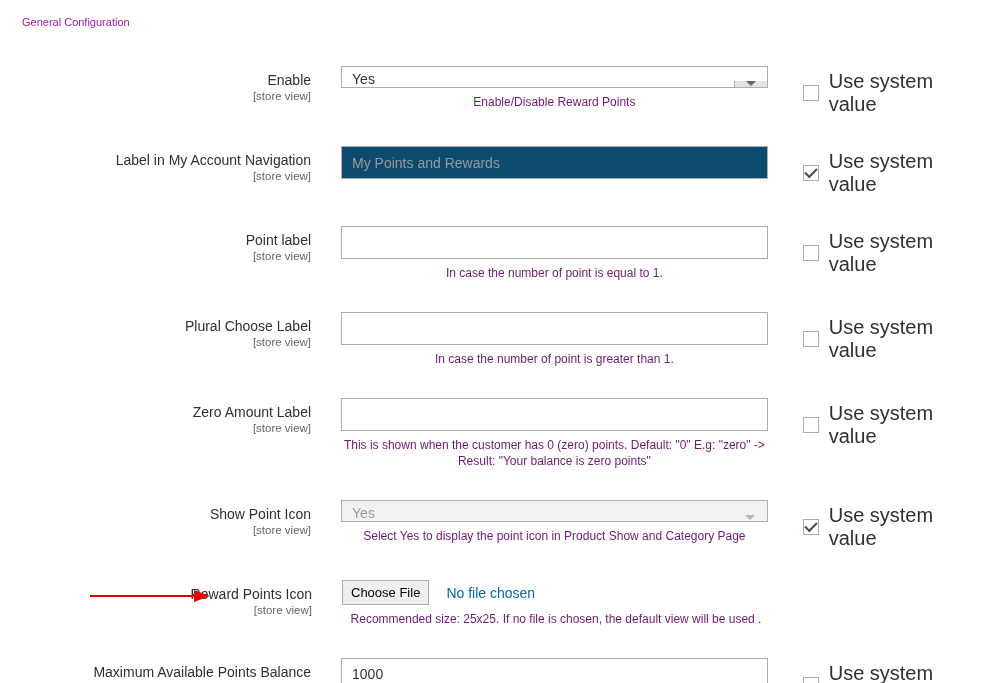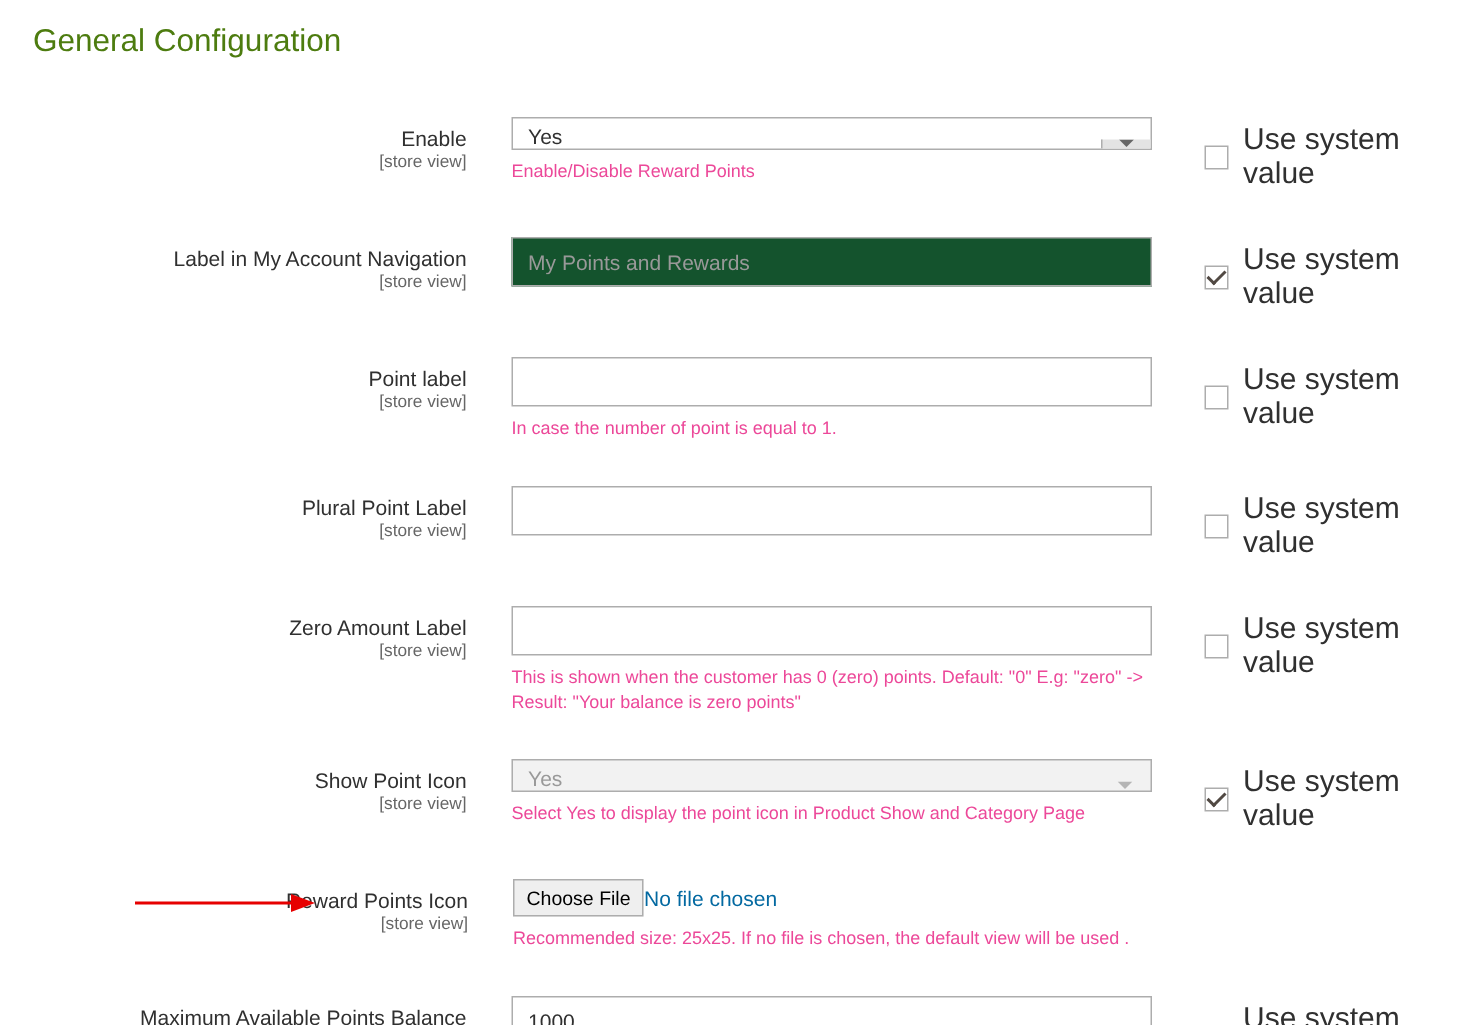--- a/index.html
+++ b/index.html
@@ -4,22 +4,22 @@
 <style>
   * { box-sizing: border-box; margin: 0; padding: 0; }
   body {
     font-family: 'Helvetica Neue', Helvetica, Arial, sans-serif;
     font-size: 14px;
     color: #303030;
     background: #fff;
     padding: 16px 0 40px;
   }
   .section-title {
-    font-size: 21px;
-    color: #4d7c0f;
+    font-size: 11px;
+    color: #a21caf;
     padding: 0 0 8px 22px;
     margin-bottom: 30px;
   }
   .field-row {
     display: flex;
     align-items: flex-start;
     margin-bottom: 30px;
     position: relative;
   }
   .label-col {
@@ -37,23 +37,24 @@
     font-size: 11.5px;
     color: #666;
     display: block;
     margin-top: 2px;
   }
   .control-col {
     width: 428px;
   }
   .note {
     font-size: 12px;
-    color: #ec4899;
+    color: #701a75;
     margin-top: 6px;
     line-height: 1.4;
+    text-align: center;
   }
   .sys-col {
     display: flex;
     align-items: center;
     padding-top: 4px;
     margin-left: 35px;
     gap: 10px;
   }
   .checkbox {
     width: 16px;
@@ -107,25 +108,25 @@
   .select .arrow svg { width: 10px; height: 6px; }
   input.text {
     width: 100%;
     height: 33px;
     border: 1px solid #adadad;
     padding: 0 10px;
     font-size: 14px;
     color: #303030;
     background: #fff;
   }
-  input.text:disabled { background: #14532d; color: #999; }
+  input.text:disabled { background: #0c4a6e; color: #999; }
   .file-row {
     display: flex;
     align-items: center;
-    gap: 0;
+    gap: 17px;
   }
   .file-btn {
     border: 1px solid #adadad;
     background: #efefef;
     padding: 4px 8px;
     font-size: 13px;
     cursor: pointer;
   }
   .file-status {
     font-size: 14px;
@@ -189,25 +190,26 @@
     <div class="note">In case the number of point is equal to 1.</div>
   </div>
   <div class="sys-col">
     <div class="checkbox"></div>
     <span class="sys-label">Use system value</span>
   </div>
 </div>
 
 <div class="field-row">
   <div class="label-col">
-    <span class="label">Plural Point Label</span>
+    <span class="label">Plural Choose Label</span>
     <span class="scope">[store view]</span>
   </div>
   <div class="control-col">
     <input class="text" value="" style="">
+    <div class="note">In case the number of point is greater than 1.</div>
   </div>
   <div class="sys-col">
     <div class="checkbox"></div>
     <span class="sys-label">Use system value</span>
   </div>
 </div>
 
 <div class="field-row">
   <div class="label-col">
     <span class="label">Zero Amount Label</span>

